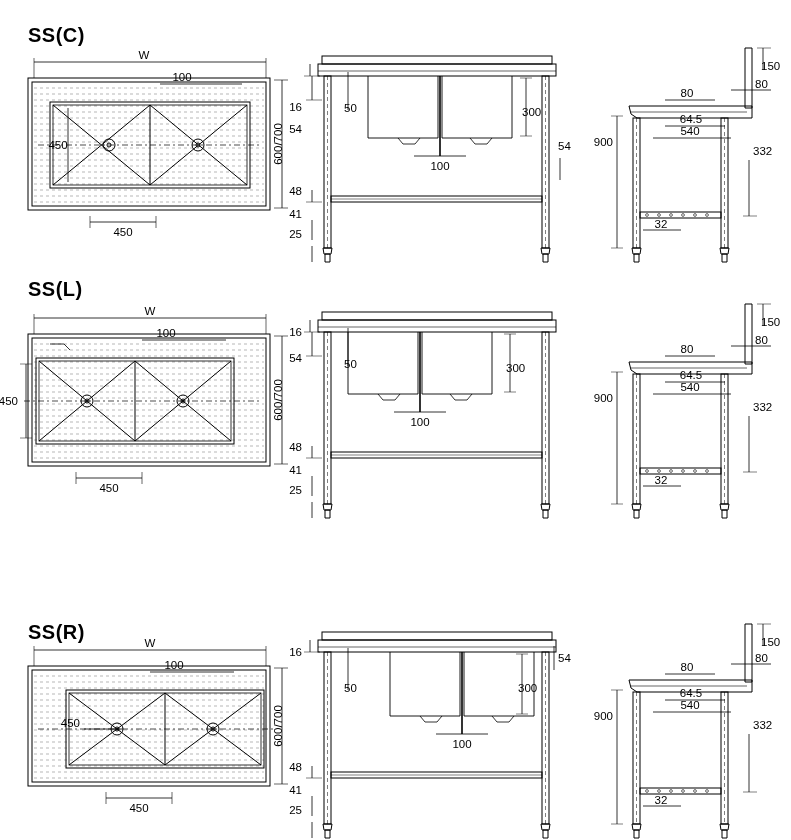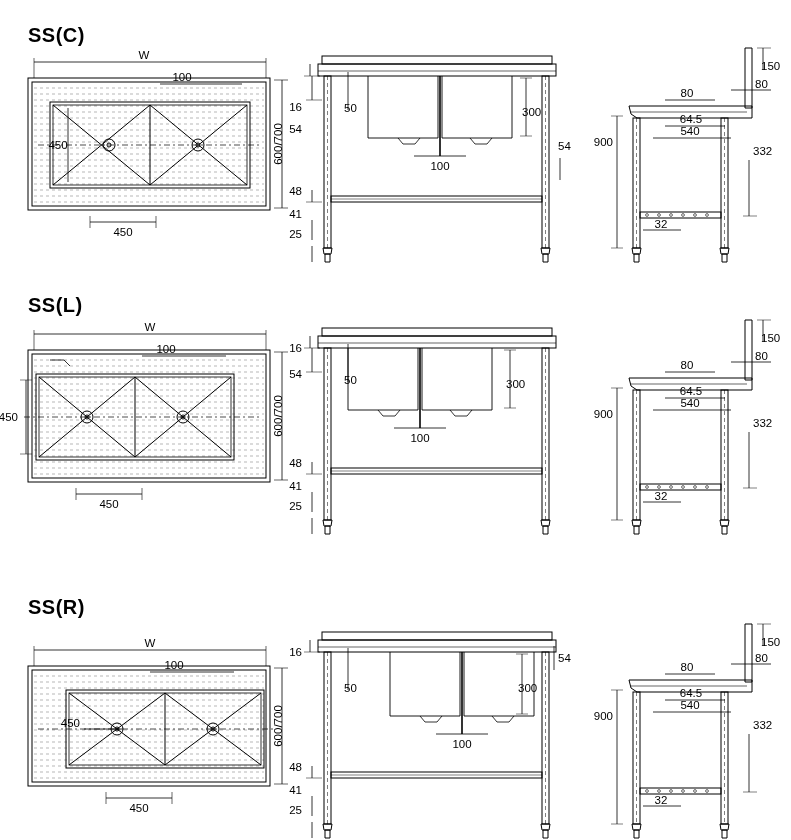--- a/index.html
+++ b/index.html
@@ -193,21 +193,21 @@
       <text class="lbl" x="160" y="48" text-anchor="start">80</text>
       <text class="lbl" x="92" y="57" text-anchor="middle">80</text>
       <text class="lbl" x="96" y="83" text-anchor="middle">64.5</text>
       <text class="lbl" x="95" y="95" text-anchor="middle">540</text>
       <text class="lbl" x="18" y="106" text-anchor="end">900</text>
       <text class="lbl" x="158" y="115" text-anchor="start">332</text>
       <text class="lbl" x="66" y="188" text-anchor="middle">32</text>
     </svg>
   </div>
 
-  <div class="section" style="top:272px;">
+  <div class="section" style="top:256px;">
     <div class="sec-title" style="left:28px;top:22px;">SS(L)</div>
 
     <svg width="300" height="260" style="left:10px;top:40px;">
       <g fill="none" stroke="#000" stroke-width="1">
         <rect x="18" y="38" width="242" height="132"></rect>
         <rect x="22" y="42" width="234" height="124"></rect>
         <g stroke="#888" stroke-width="0.6" stroke-dasharray="3,3">
           <line x1="24" y1="48" x2="254" y2="48"></line>
             <line x1="24" y1="54" x2="254" y2="54"></line>
           <line x1="24" y1="60" x2="254" y2="60"></line>
@@ -349,21 +349,21 @@
       <text class="lbl" x="92" y="57" text-anchor="middle">80</text>
       <text class="lbl" x="96" y="83" text-anchor="middle">64.5</text>
       <text class="lbl" x="95" y="95" text-anchor="middle">540</text>
       <text class="lbl" x="18" y="106" text-anchor="end">900</text>
       <text class="lbl" x="158" y="115" text-anchor="start">332</text>
       <text class="lbl" x="66" y="188" text-anchor="middle">32</text>
     </svg>
   </div>
 
   <div class="section" style="top:580px;">
-    <div class="sec-title" style="left:28px;top:16px;">SS(R)</div>
+    <div class="sec-title" style="left:28px;top:41px;">SS(R)</div>
 
     <svg width="300" height="250" style="left:10px;top:48px;">
       <g fill="none" stroke="#000" stroke-width="1">
         <rect x="18" y="38" width="242" height="120"></rect>
         <rect x="22" y="42" width="234" height="112"></rect>
         <g stroke="#888" stroke-width="0.6" stroke-dasharray="3,3">
           <line x1="24" y1="48" x2="254" y2="48"></line>
             <line x1="24" y1="54" x2="254" y2="54"></line>
           <line x1="24" y1="60" x2="254" y2="60"></line>
             <line x1="24" y1="66" x2="254" y2="66"></line>

